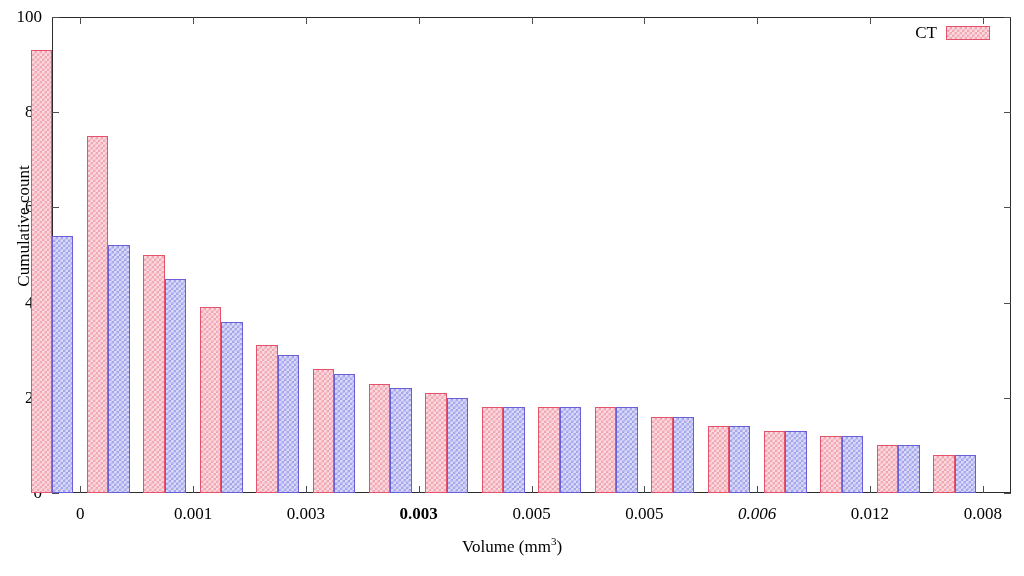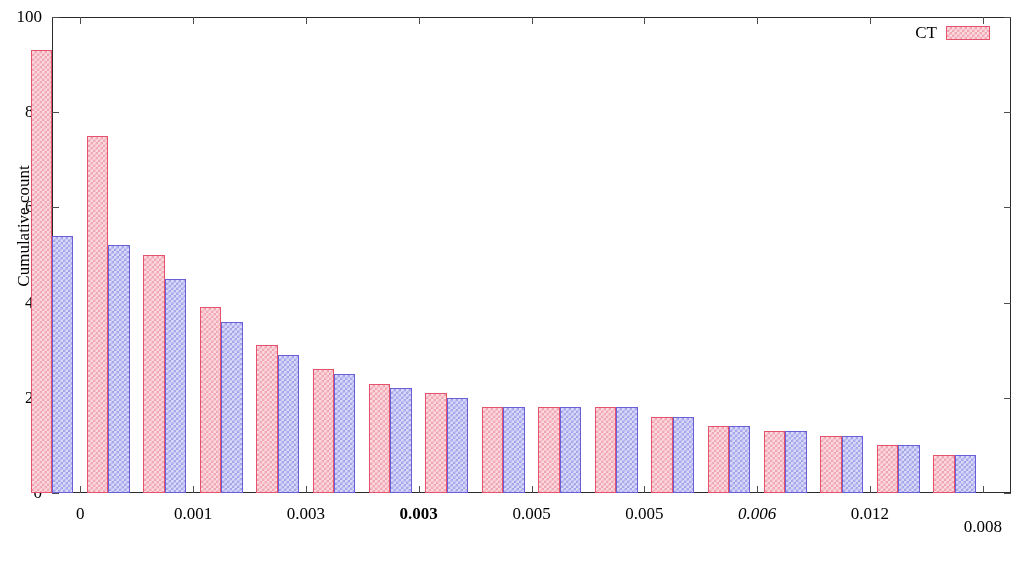--- a/index.html
+++ b/index.html
@@ -224,21 +224,21 @@
     </div>
   <div id="xtick-label-layer">
       <div class="xtick-label" style="left: 80.2059px; top: 505px;">0</div>
       <div class="xtick-label" style="left: 193.029px; top: 505px;">0.001</div>
       <div class="xtick-label" style="left: 305.853px; top: 505px;">0.003</div>
       <div class="xtick-label" style="left: 418.676px; top: 505px; font-weight: bold;">0.003</div>
       <div class="xtick-label" style="left: 531.5px; top: 505px;">0.005</div>
       <div class="xtick-label" style="left: 644.324px; top: 505px; text-align: right;">0.005</div>
       <div class="xtick-label" style="left: 757.147px; top: 505px; font-style: italic;">0.006</div>
       <div class="xtick-label" style="left: 869.971px; top: 505px;">0.012</div>
-      <div class="xtick-label" style="left: 982.794px; top: 518px; text-align: center;">0.008</div>
+      <div class="xtick-label" style="left: 982.794px; top: 505px; text-align: center;">0.008</div>
     </div>
 
   <div id="bars-layer">
       <div class="bar ct" style="left: -21.4365px; width: 21.4365px; height: 442.68px;"></div>
       <div class="bar tpc" style="left: 0px; width: 21.4365px; height: 257.04px;"></div>
       <div class="bar ct" style="left: 34.9753px; width: 21.4365px; height: 357px;"></div>
       <div class="bar tpc" style="left: 56.4118px; width: 21.4365px; height: 247.52px;"></div>
       <div class="bar ct" style="left: 91.3871px; width: 21.4365px; height: 238px;"></div>
       <div class="bar tpc" style="left: 112.824px; width: 21.4365px; height: 214.2px;"></div>
       <div class="bar ct" style="left: 147.799px; width: 21.4365px; height: 185.64px;"></div>
@@ -264,20 +264,23 @@
       <div class="bar ct" style="left: 711.916px; width: 21.4365px; height: 61.88px;"></div>
       <div class="bar tpc" style="left: 733.353px; width: 21.4365px; height: 61.88px;"></div>
       <div class="bar ct" style="left: 768.328px; width: 21.4365px; height: 57.12px;"></div>
       <div class="bar tpc" style="left: 789.765px; width: 21.4365px; height: 57.12px;"></div>
       <div class="bar ct" style="left: 824.74px; width: 21.4365px; height: 47.6px;"></div>
       <div class="bar tpc" style="left: 846.176px; width: 21.4365px; height: 47.6px;"></div>
       <div class="bar ct" style="left: 881.152px; width: 21.4365px; height: 38.08px;"></div>
       <div class="bar tpc" style="left: 902.588px; width: 21.4365px; height: 38.08px;"></div>
     </div>
 
+  <div id="xlabel">
+    <span>Volume (mm</span><span class="sup">3</span><span>)</span>
+  </div>
   <div id="ylabel">Cumulative count</div>
 
   <div id="legend">
       <div class="legend-row">
         <span class="legend-label">CT</span>
         <span class="legend-swatch ct"></span>
       </div>
     </div>
 
 </div>

